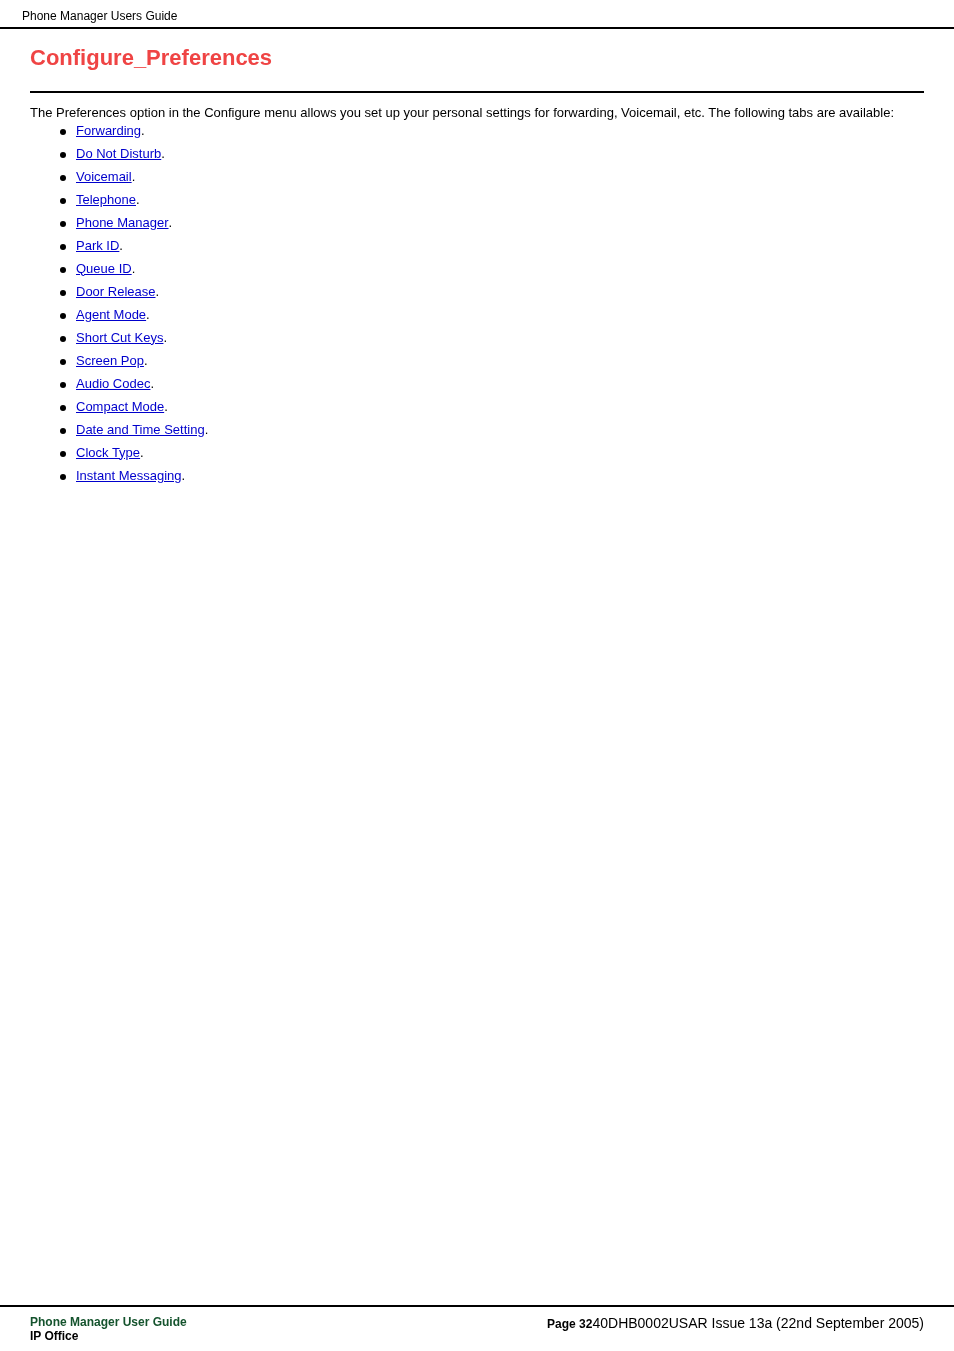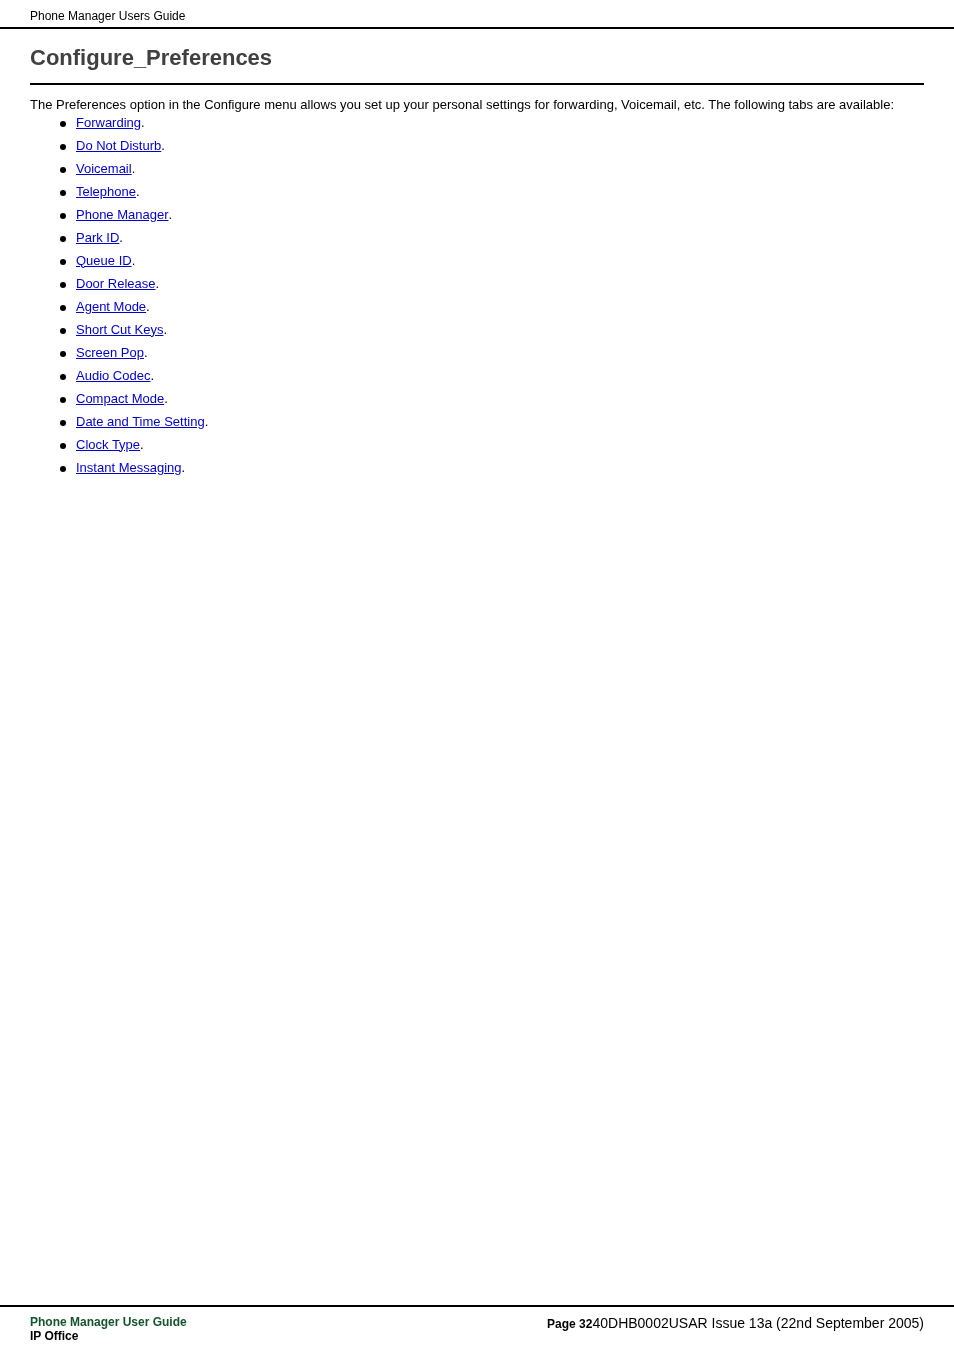--- a/index.html
+++ b/index.html
@@ -20,42 +20,42 @@
 
     .page-container {
       width: 954px;
       min-height: 1351px;
       padding: 0;
       display: flex;
       flex-direction: column;
     }
 
     .top-header {
-      padding: 8px 30px 4px 30px;
+      padding: 8px 30px 4px 22px;
       border-bottom: 2px solid #000;
       margin-bottom: 0;
     }
 
     .top-header-text {
       font-size: 12px;
       color: #000;
     }
 
     .main-content {
       flex: 1;
       padding: 16px 30px 20px 30px;
     }
 
     .page-title {
       font-size: 22px;
       font-weight: bold;
-      color: #404040;
+      color: #ef4444;
       margin-bottom: 10px;
       border-bottom: 2px solid #000;
-      padding-bottom: 12px;
+      padding-bottom: 20px;
     }
 
     .intro-text {
       font-size: 13px;
       color: #000;
       margin-bottom: 0;
       line-height: 1.5;
     }
 
     .bullet-list {

